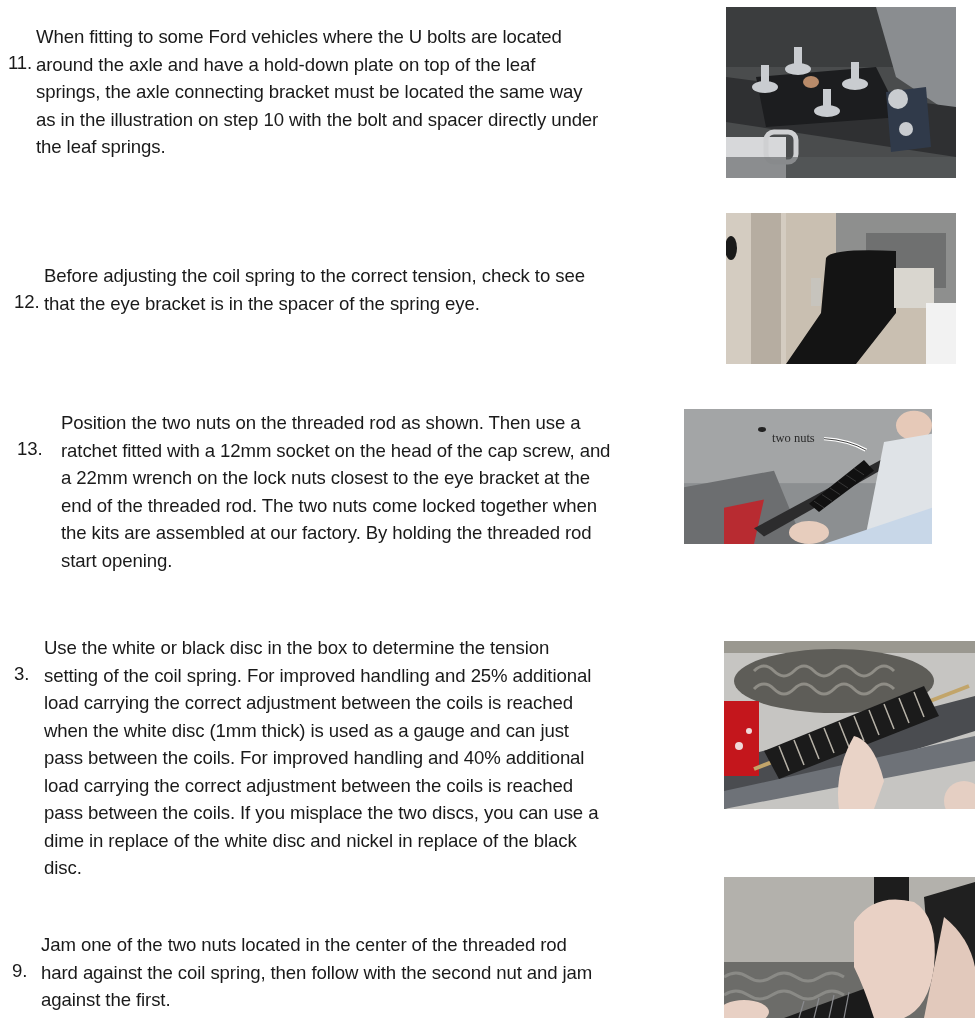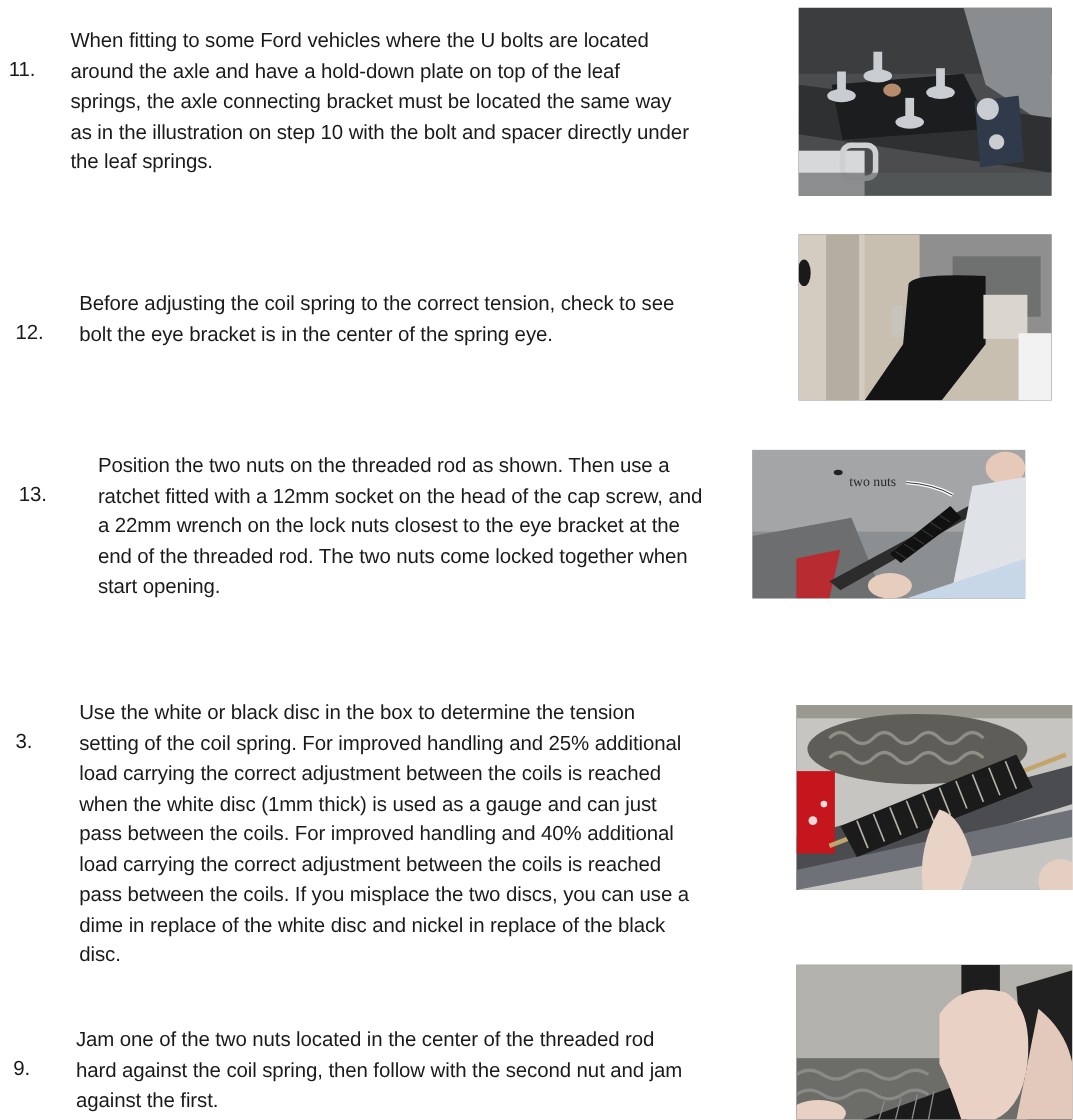--- a/index.html
+++ b/index.html
@@ -9,21 +9,21 @@
     color: #1a1a1a;
   }
   .step {
     position: absolute;
     font-size: 18.6px;
     line-height: 27.5px;
     letter-spacing: -0.1px;
   }
   .step .num { position: absolute; left: 0; top: 0; margin-top: 26px; }
   .step .lines { position: absolute; top: 0; }
-  .step .line { display: block; white-space: nowrap; margin-left: 28px; }
+  .step .line { display: block; white-space: nowrap; }
 
   .photo {
     position: absolute; overflow: hidden; background: #777;
   }
   .photo svg { display: block; width: 100%; height: 100%; }
   .caption {
     position: absolute; font-family: "Liberation Serif", "DejaVu Serif", serif;
     font-size: 12.5px; color: #2a2a2a;
   }
 </style>
@@ -38,31 +38,32 @@
     <span class="line">springs, the axle connecting bracket must be located the same way</span>
     <span class="line">as in the illustration on step 10 with the bolt and spacer directly under</span>
     <span class="line">the leaf springs.</span>
   </div>
 </div>
 
 <div class="step" style="left:14px; top:262px;">
   <span class="num">12.</span>
   <div class="lines" style="left:30px;">
     <span class="line">Before adjusting the coil spring to the correct tension, check to see</span>
-    <span class="line">bolt the eye bracket is in the center of the spring eye.</span>
+    <span class="line">that the eye bracket is in the spacer of the spring eye.</span>
   </div>
 </div>
 
 <div class="step" style="left:17px; top:409px;">
   <span class="num">13.</span>
   <div class="lines" style="left:44px;">
     <span class="line">Position the two nuts on the threaded rod as shown. Then use a</span>
     <span class="line">ratchet fitted with a 12mm socket on the head of the cap screw, and</span>
     <span class="line">a 22mm wrench on the lock nuts closest to the eye bracket at the</span>
     <span class="line">end of the threaded rod. The two nuts come locked together when</span>
+    <span class="line">the kits are assembled at our factory. By holding the threaded rod</span>
     <span class="line">start opening.</span>
   </div>
 </div>
 
 <div class="step" style="left:14px; top:634px;">
   <span class="num">3.</span>
   <div class="lines" style="left:30px;">
     <span class="line">Use the white or black disc in the box to determine the tension</span>
     <span class="line">setting of the coil spring. For improved handling and 25% additional</span>
     <span class="line">load carrying the correct adjustment between the coils is reached</span>

